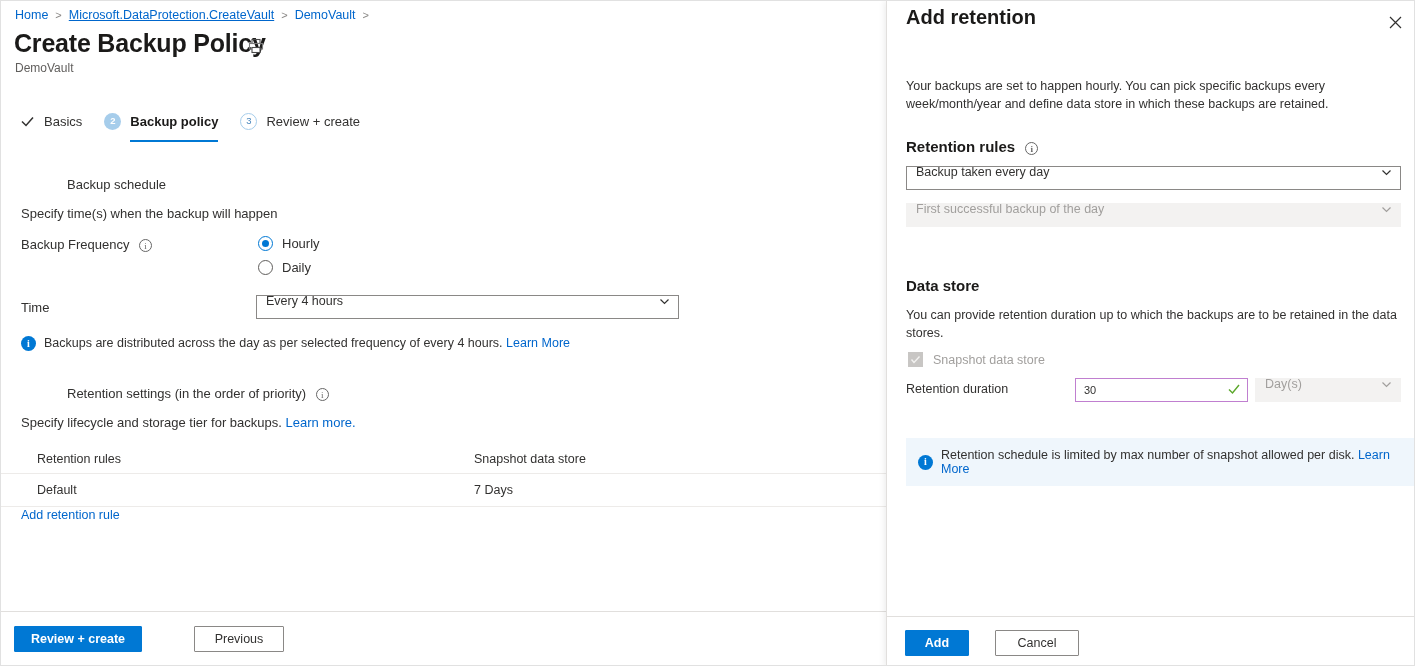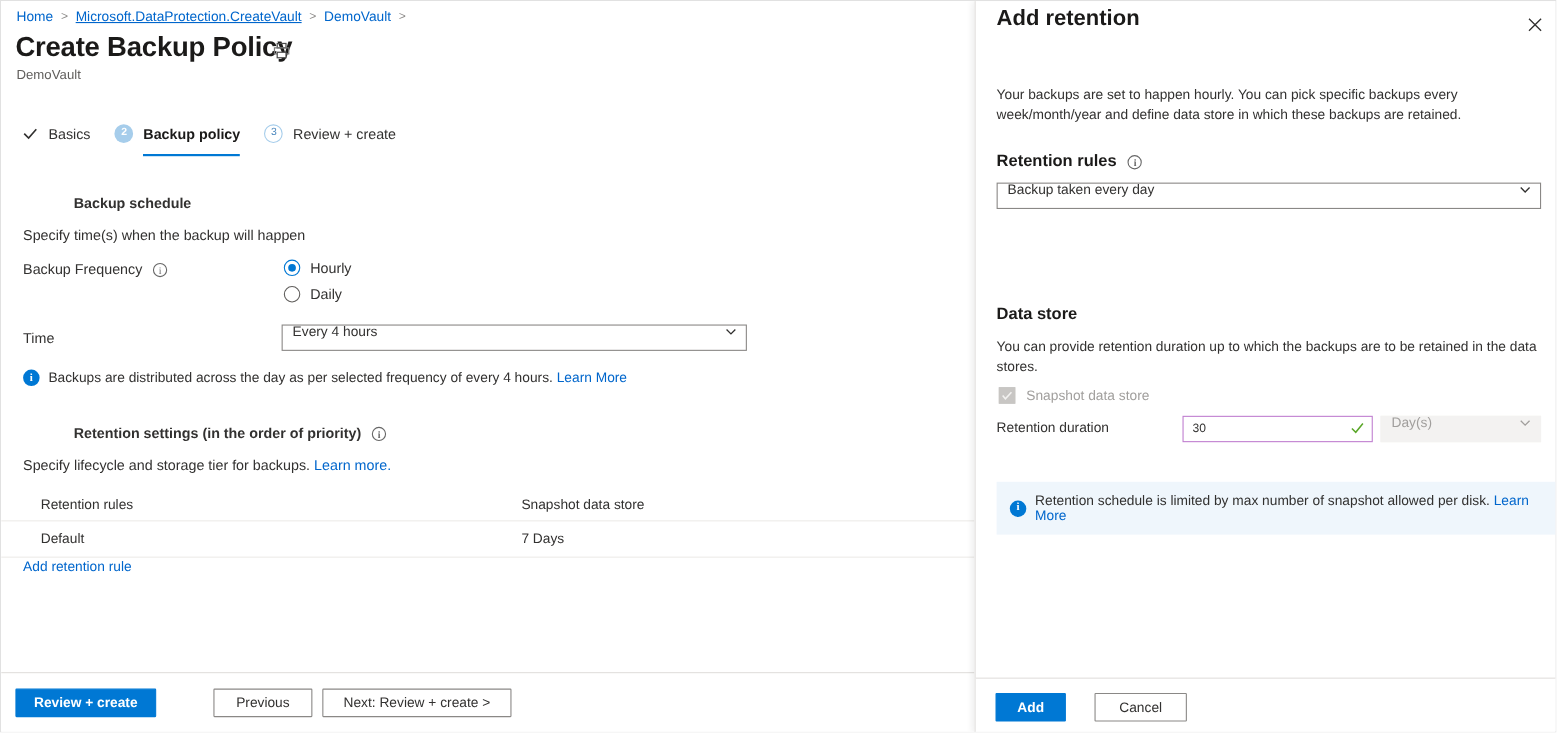--- a/index.html
+++ b/index.html
@@ -126,21 +126,21 @@
     position: absolute;
     left: 26px; right: 0; bottom: -5px;
     height: 2px;
     background: #0078d4;
   }
 
   
   .section-head {
     position: absolute;
     font-size: 13px;
-    font-weight: 700;
+    font-weight: 400;
     color: #323130;
     padding-left: 46px;
   }
   .plain-text {
     position: absolute;
     font-size: 13px;
     color: #323130;
   }
   .field-label {
     position: absolute;
@@ -489,21 +489,20 @@
         <div class="col-1">Default</div>
         <div class="col-2">7 Days</div>
       </div>
     </div>
 
     <div class="add-link" style="top:507px;">Add retention rule</div>
 
     <div id="left-footer">
       <div class="btn primary" style="left:13px; top:14px; width:128px;">Review + create</div>
       <div class="btn secondary" style="left:193px; top:14px; width:90px;">Previous</div>
-      <div class="btn secondary" style="left:292px; top:14px; width:172px;">Next: Review + create &gt;</div>
     </div>
   </div>
 
   <div id="right-panel">
 
     <div class="panel-title">Add retention</div>
     <div class="panel-close">
       <svg width="13" height="13" viewBox="0 0 13 13">
         <path d="M1 1 L12 12 M12 1 L1 12" stroke="#323130" stroke-width="1.2" fill="none"></path>
       </svg>
@@ -518,20 +517,28 @@
 
     <div class="azure-select" style="left:19px; top:165px; width:495px;">
       <span class="sel-val">Backup taken every day</span>
       <span class="chev">
         <svg width="11" height="11" viewBox="0 0 11 11">
             <path d="M1.5 3.5 L5.5 7.5 L9.5 3.5" fill="none" stroke="#323130" stroke-width="1.2"></path>
           </svg>
       </span>
     </div>
 
+    <div class="azure-select disabled" style="left:19px; top:202px; width:495px;">
+      <span class="sel-val">First successful backup of the day</span>
+      <span class="chev">
+        <svg width="11" height="11" viewBox="0 0 11 11">
+            <path d="M1.5 3.5 L5.5 7.5 L9.5 3.5" fill="none" stroke="#a19f9d" stroke-width="1.2"></path>
+          </svg>
+      </span>
+    </div>
 
     <div class="panel-head" style="left:19px; top:276px;">Data store</div>
     <div class="panel-text" style="left:19px; top:305px; width:495px;">You can provide retention duration up to which the backups are to be retained in the data stores.</div>
 
     <div style="position:absolute; left:21px; top:351px; display:flex; align-items:center;">
       <span class="chk">
         <svg width="11" height="11" viewBox="0 0 11 11">
             <path d="M1.5 5.5 L4 8.5 L9.5 2.5" fill="none" stroke="#f3f2f1" stroke-width="1.4"></path>
           </svg>
       </span>

